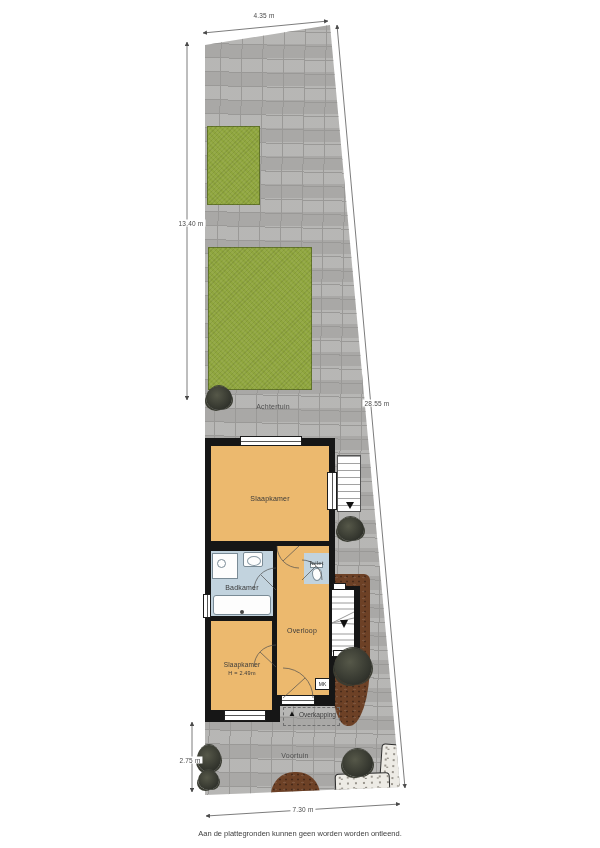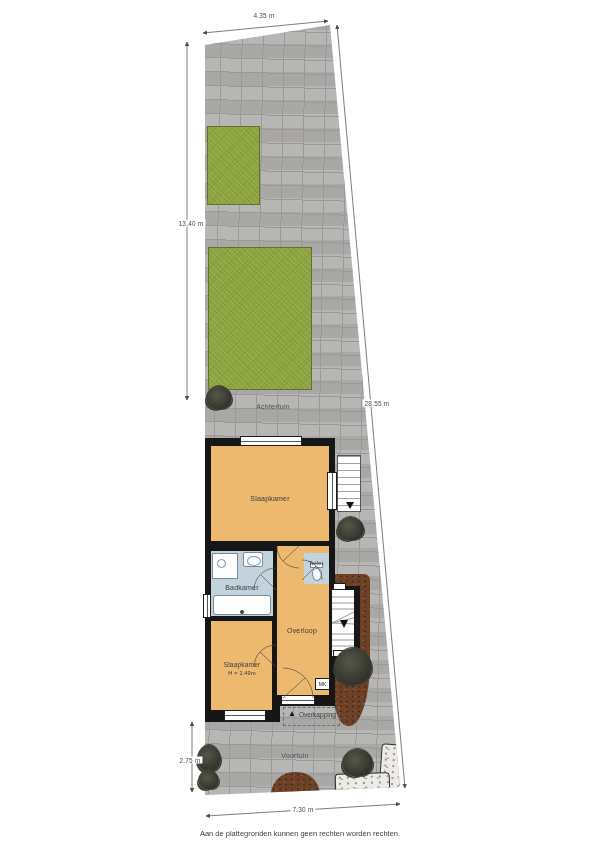--- a/index.html
+++ b/index.html
@@ -184,14 +184,14 @@
     <span class="txt">Overkapping</span>
   </div>
 
   <div class="lbl" style="left:270px;top:498px;">Slaapkamer</div>
   <div class="lbl" style="left:242px;top:587px;">Badkamer</div>
   <div class="lbl" style="left:316px;top:563px;font-size:6px;">Toilet</div>
   <div class="lbl" style="left:302px;top:630px;">Overloop</div>
   <div class="lbl" style="left:242px;top:664px;font-size:6.5px;">Slaapkamer</div>
   <div class="lbl" style="left:242px;top:673px;font-size:5.5px;">H = 2.49m</div>
 
-  <div id="caption">Aan de plattegronden kunnen geen rechten worden rechten.</div>
+  <div id="caption">Aan de plattegronden kunnen geen worden worden ontleend.</div>
 </div>
 
 </body></html>

